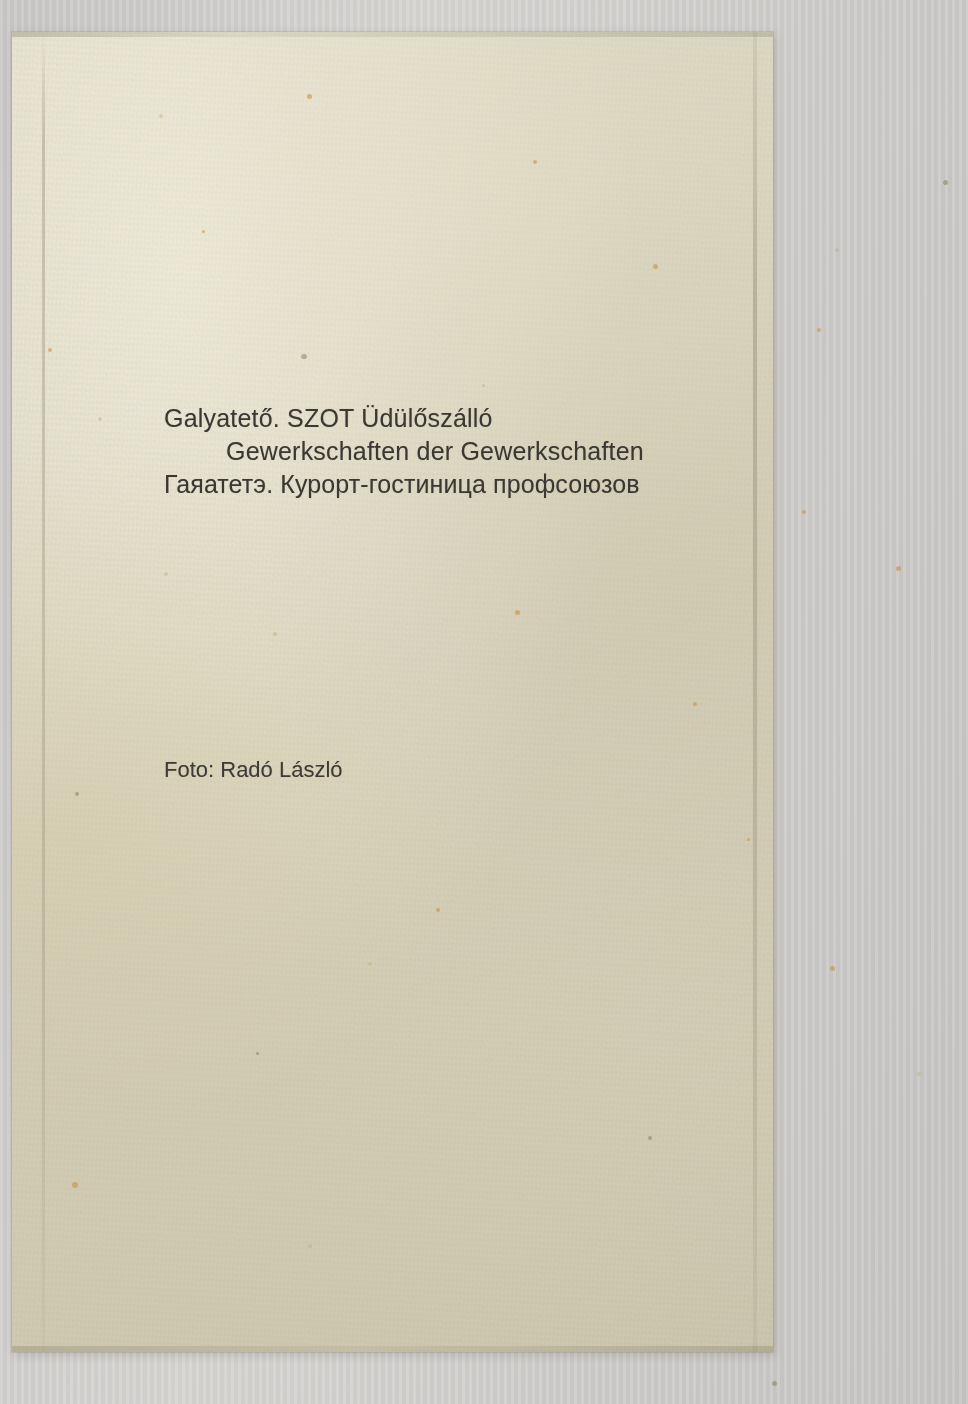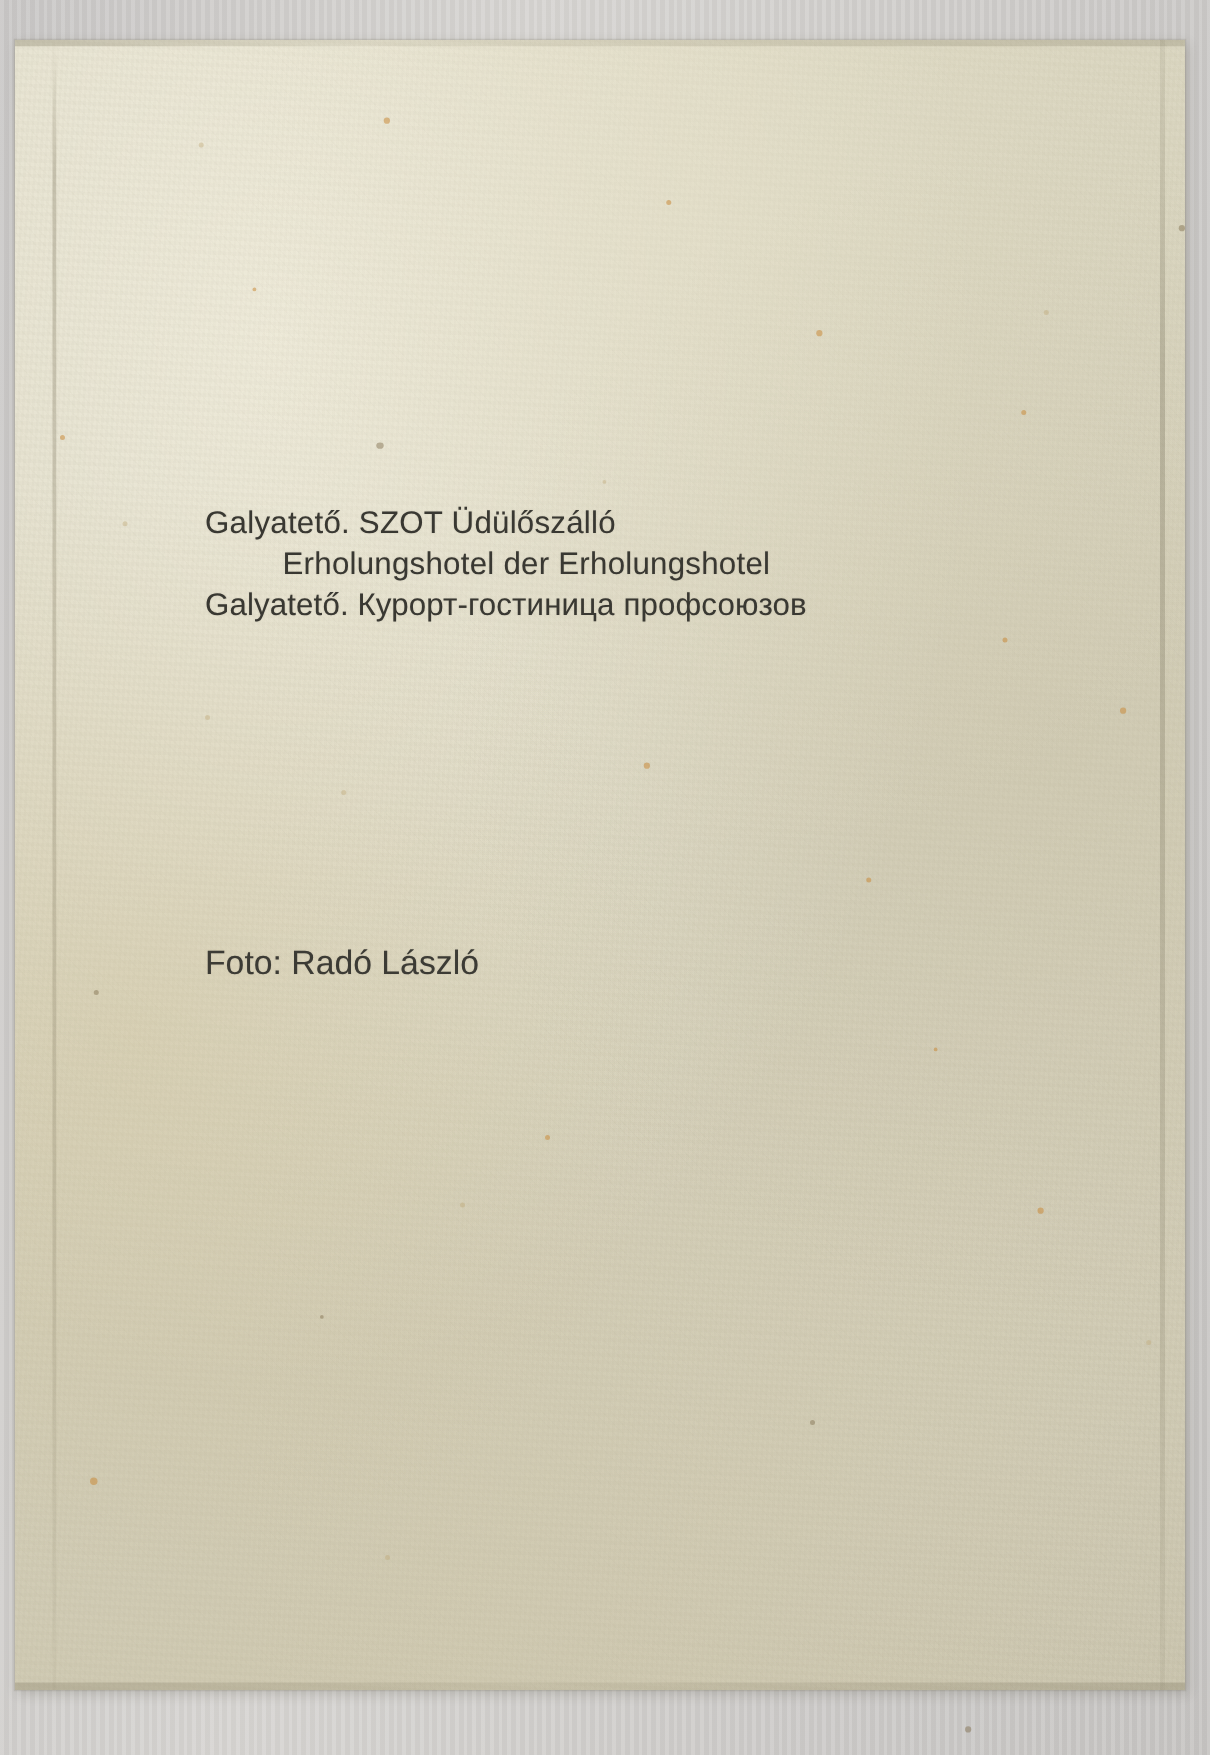--- a/index.html
+++ b/index.html
@@ -34,21 +34,21 @@
         rgba(0,0,0,0.02) 3px,
         rgba(0,0,0,0.02) 7px);
     pointer-events: none;
   }
 
   
   #card {
     position: absolute;
     left: 12px;
     top: 32px;
-    width: 936px;
+    width: 761px;
     height: 1320px;
     background:
       radial-gradient(ellipse at 22% 18%, rgba(255,252,240,0.55) 0%, rgba(255,252,240,0) 55%),
       radial-gradient(ellipse at 78% 72%, rgba(214,208,185,0.45) 0%, rgba(214,208,185,0) 60%),
       linear-gradient(160deg, #dedac6 0%, #d9d5c0 25%, #d6d2bd 55%, #cfcab4 85%, #c9c4ae 100%);
     box-shadow:
       0 0 0 1px rgba(120,115,95,0.18),
       2px 3px 9px rgba(60,55,40,0.18);
   }
 
@@ -142,21 +142,21 @@
     color: #393832;
     text-shadow: 0 0 1px rgba(90,85,70,0.25);
   }
   .line.indent { padding-left: 62px; }
   .line.ru { letter-spacing: 0.1px; }
 
   #photo-credit {
     position: absolute;
     left: 152px;
     top: 722px;
-    font-size: 27px;
+    font-size: 22px;
     line-height: 32px;
     color: #3c3b35;
     white-space: nowrap;
     text-shadow: 0 0 1px rgba(90,85,70,0.25);
   }
 </style>
 </head>
 <body>
 
 <div id="scan">
@@ -195,22 +195,22 @@
       <div class="speck dark" style="left:636px; top:1104px; width:4px; height:4px;"></div>
       <div class="speck pale" style="left:905px; top:1040px; width:4px; height:4px;"></div>
       <div class="speck" style="left:190px; top:198px; width:3px; height:3px;"></div>
       <div class="speck pale" style="left:470px; top:352px; width:3px; height:3px;"></div>
       <div class="speck" style="left:735px; top:806px; width:3px; height:3px;"></div>
       <div class="speck dark" style="left:244px; top:1020px; width:3px; height:3px;"></div>
     </div>
 
     <div id="caption">
       <div class="line">Galyatető. SZOT Üdülőszálló</div>
-      <div class="line indent">Erholungshotel der Erholungshotel</div>
-      <div class="line ru">Galyatető. Курорт-гостиница профсоюзов</div>
+      <div class="line indent">Gewerkschaften der Gewerkschaften</div>
+      <div class="line ru">Гаяатетэ. Курорт-гостиница профсоюзов</div>
     </div>
 
     <div id="photo-credit">Foto: Radó László</div>
   </div>
 
   <div class="specks">
     <div class="speck dark" style="left:772px; top:1381px; width:5px; height:5px;"></div>
   </div>
 
 </div>

